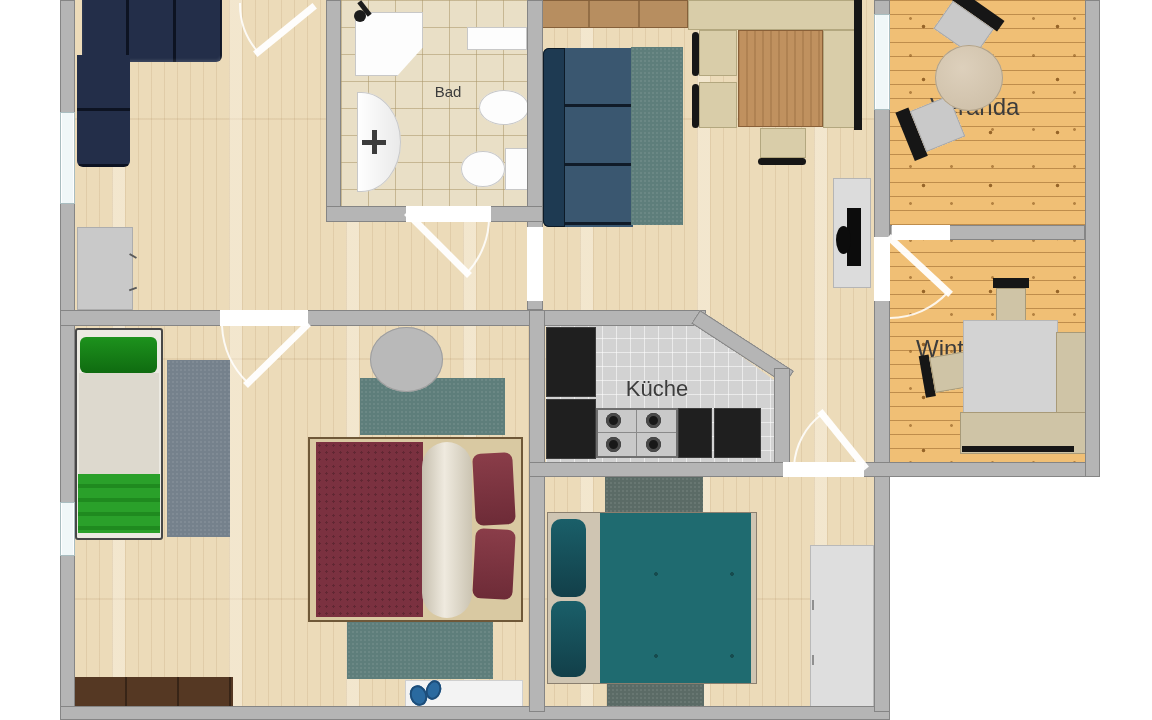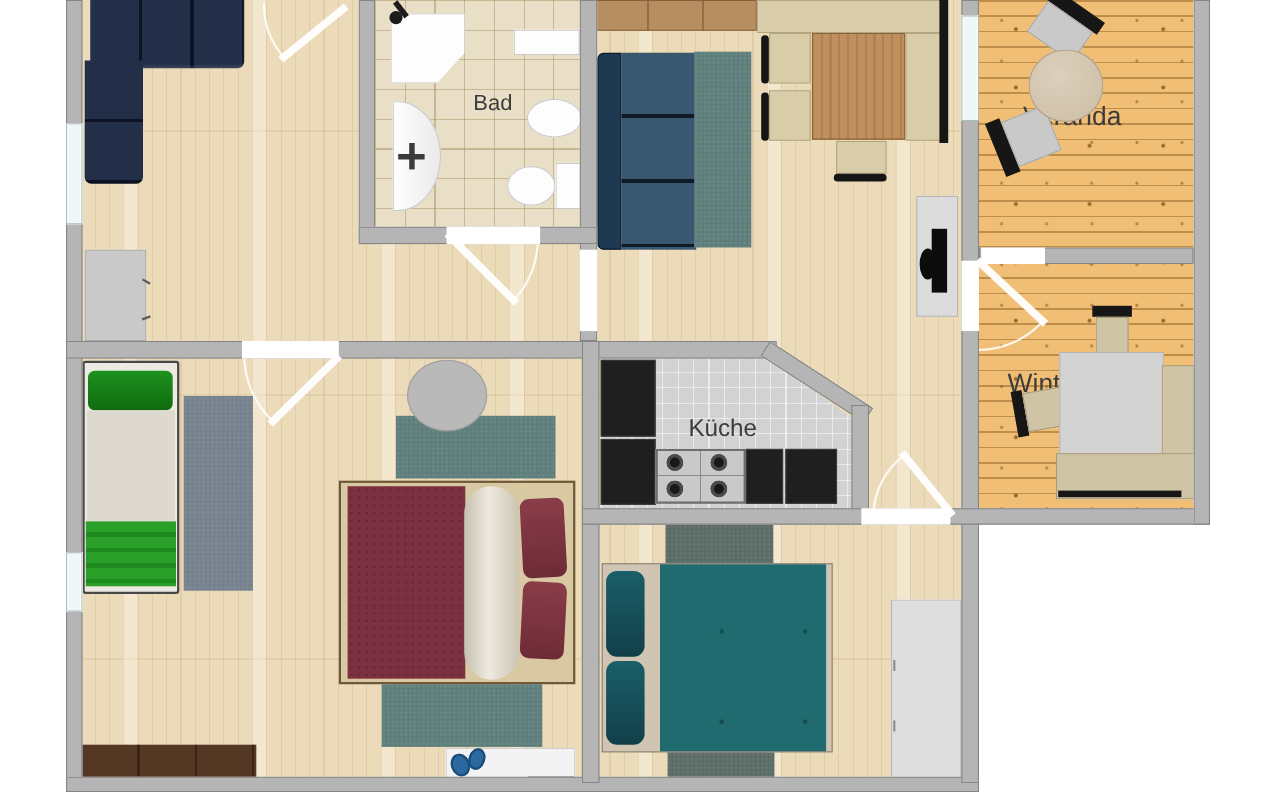--- a/index.html
+++ b/index.html
@@ -33,21 +33,21 @@
     background-color:var(--c-floor-tile-kitchen,#d2d2d2);
     background-image:
       repeating-linear-gradient(90deg, rgba(255,255,255,.55) 0 1px, transparent 1px 14px),
       repeating-linear-gradient(180deg, rgba(255,255,255,.55) 0 1px, transparent 1px 14px);
   }
 
   .wall{background:var(--c-wall,#b5b5b5);box-shadow:inset 0 0 0 1px rgba(92,92,92,.55);}
   .open{background:#ffffff;}
   .window{background:#f0f7f8;box-shadow:inset 0 0 0 1px #a9bdc0, inset 5px 0 0 -3px #ffffff, inset -5px 0 0 -3px #ffffff;}
 
-  .label{color:var(--c-label-text,#3c3c3c);font-size:20px;white-space:nowrap;}
+  .label{color:var(--c-label-text,#3c3c3c);font-size:15px;white-space:nowrap;}
   .label.big{font-size:24px;}
 
   .rug{background-image:radial-gradient(rgba(255,255,255,.08) 1px, transparent 1.4px);background-size:4px 4px;}
 
   .white-fixture{background:#fdfdfd;box-shadow:inset 0 0 0 1px #c8c8c8;}
   .beige{background:var(--c-bench-beige,#d9cda9);box-shadow:inset 0 0 0 1px #b3a77f;}
   .black{background:#161616;}
 </style>
 </head>
 <body>

